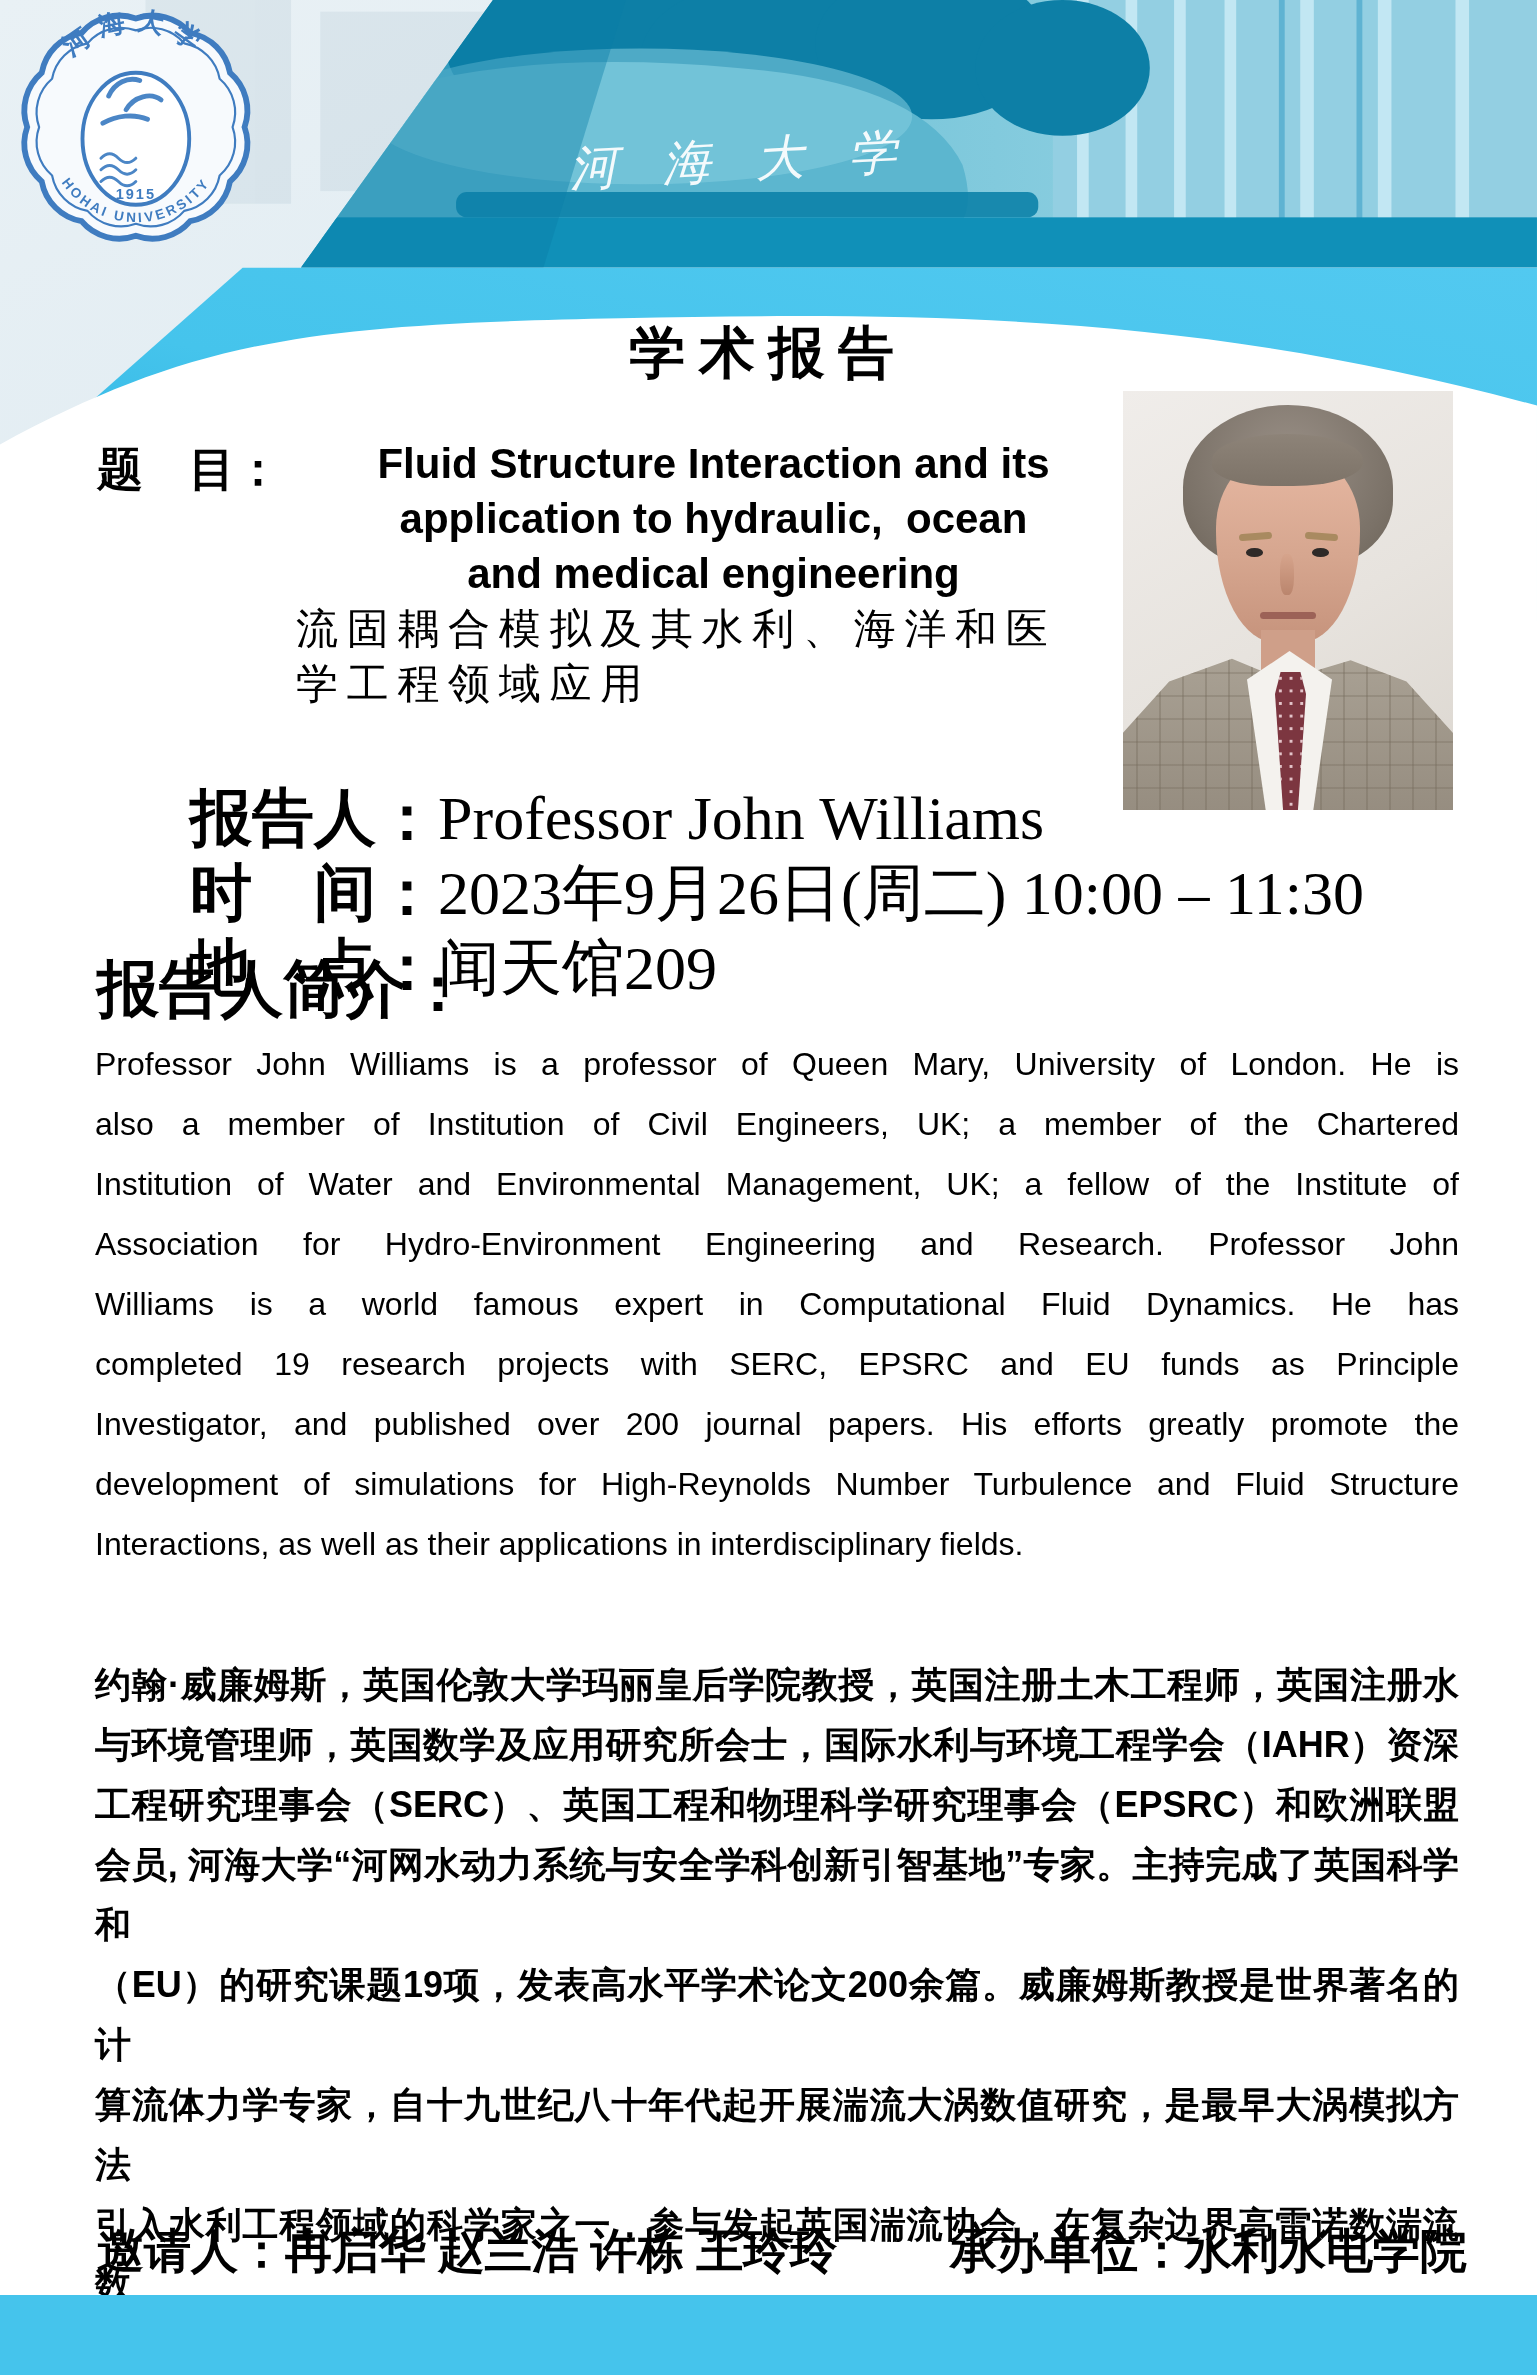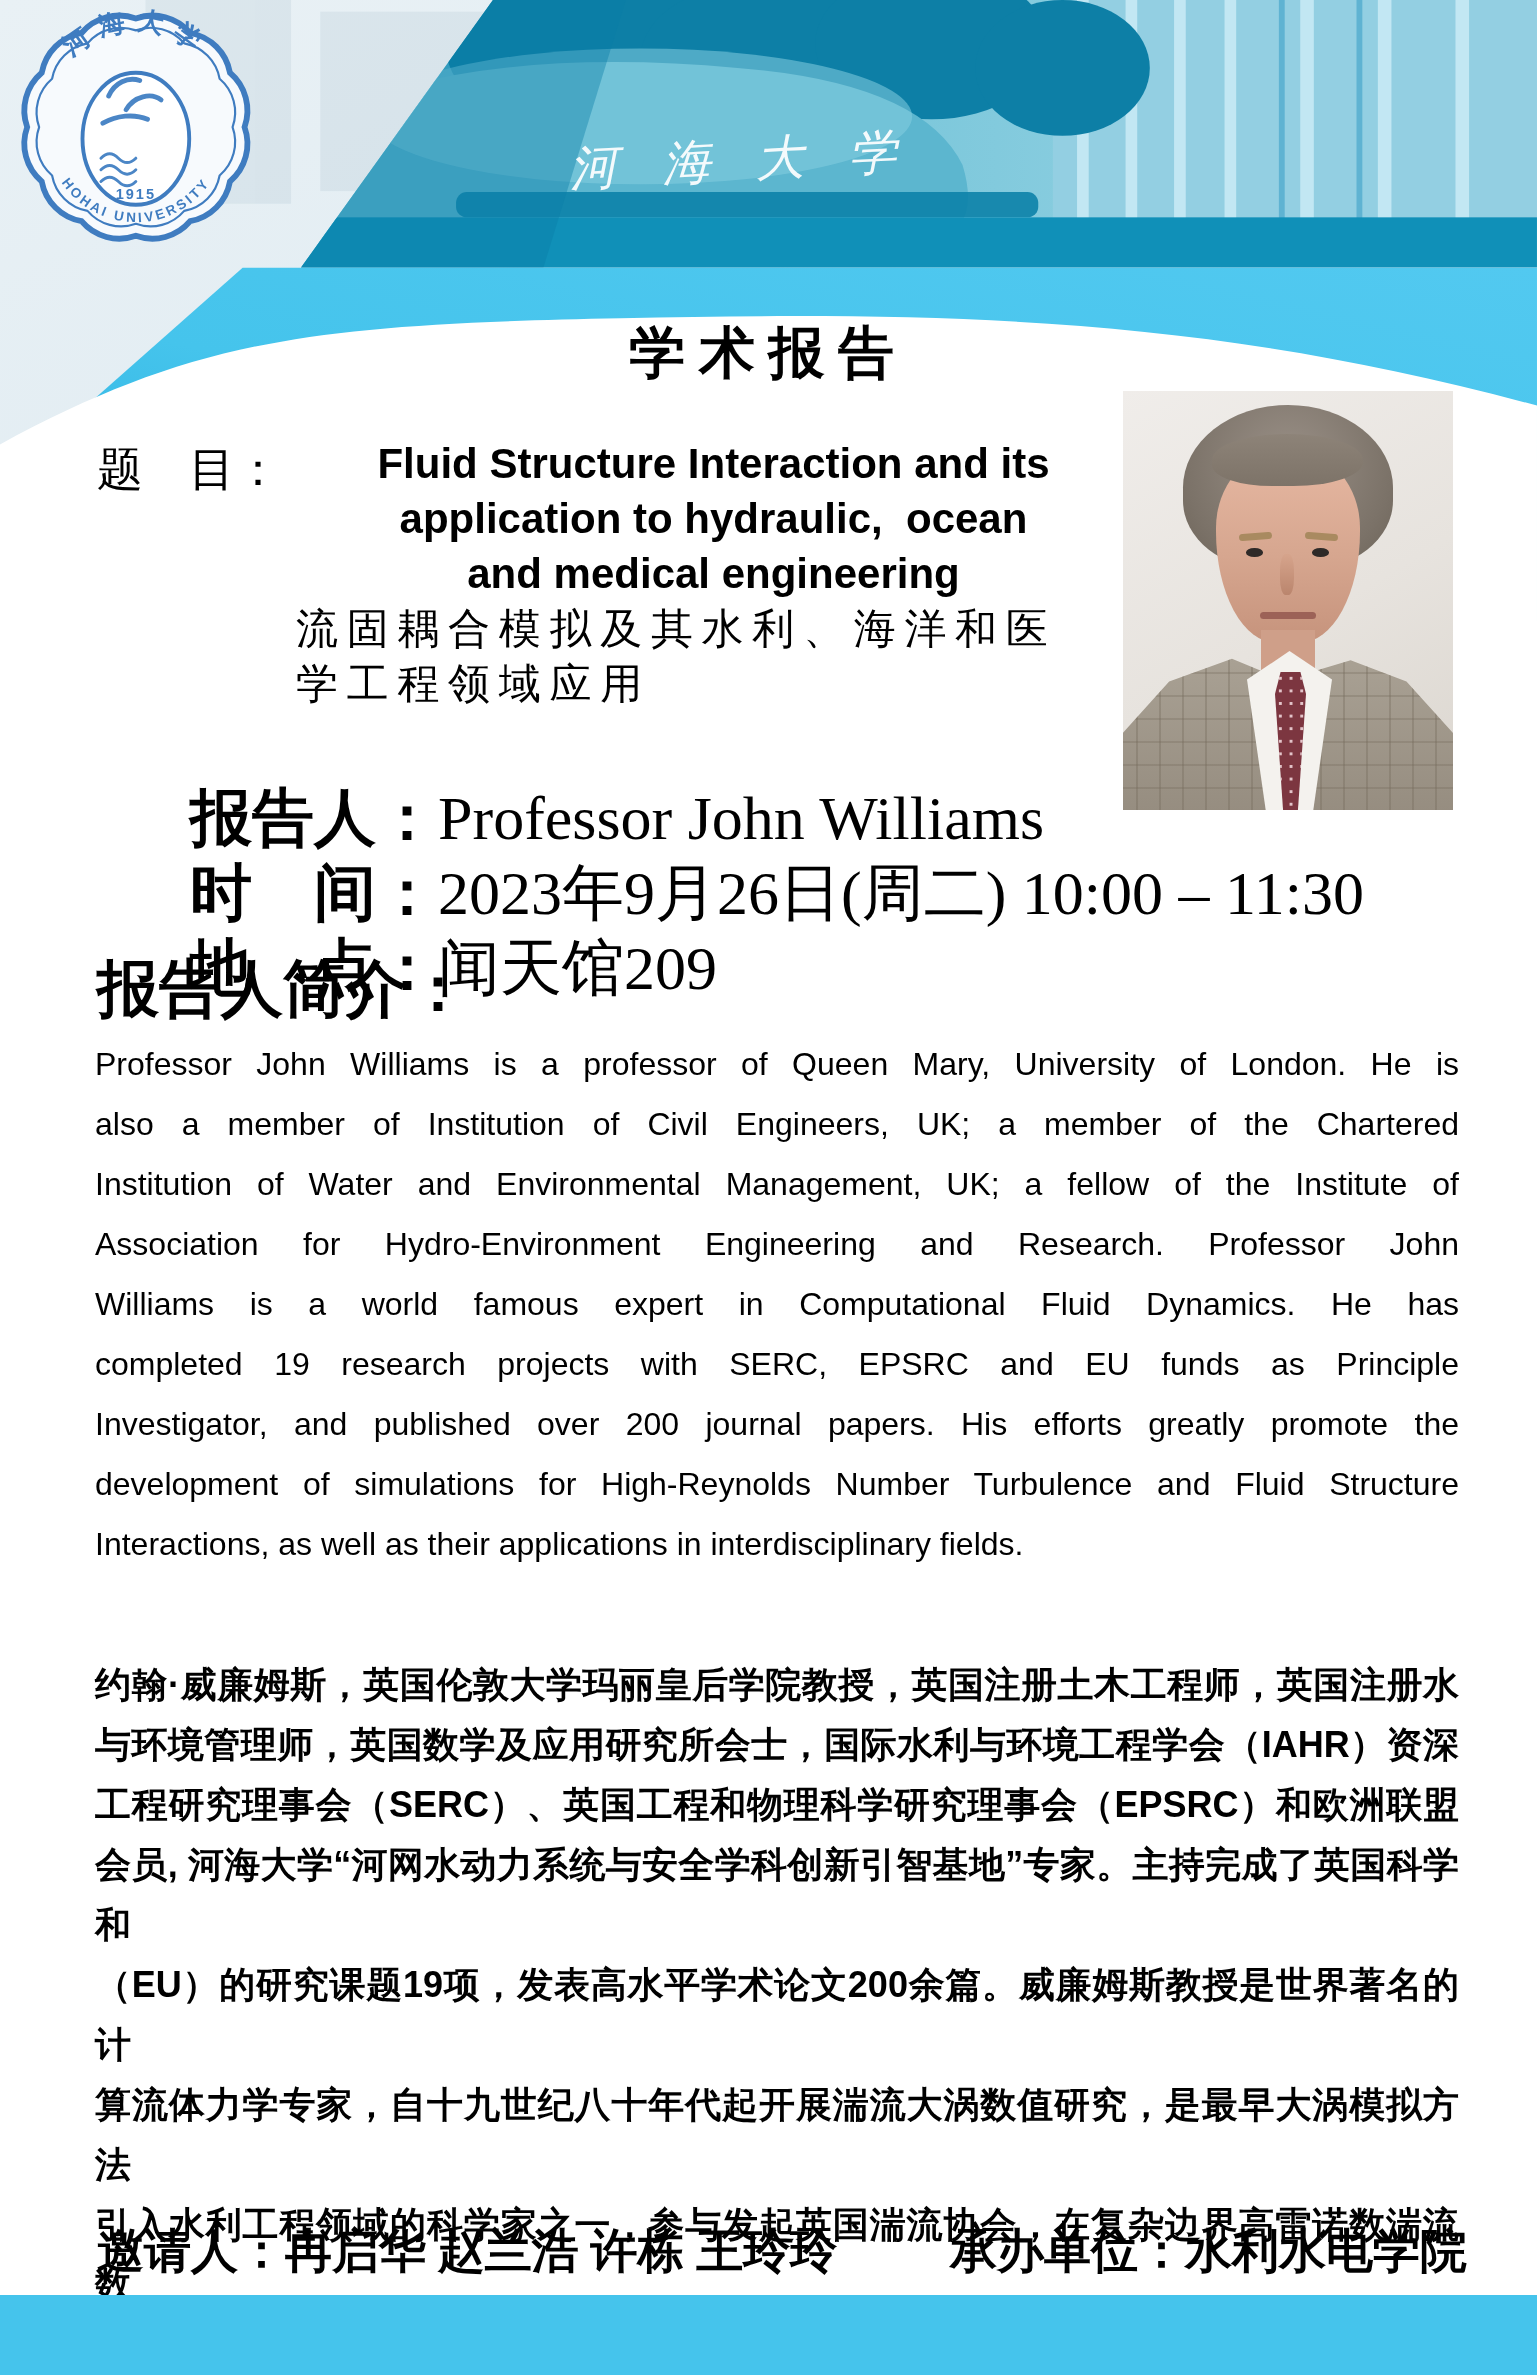--- a/index.html
+++ b/index.html
@@ -7,21 +7,21 @@
           font-family:"Liberation Serif","DejaVu Serif",serif;color:#000;}
   .hdr{position:absolute;left:0;top:0;z-index:1;}
   .content{position:absolute;left:0;top:0;width:1537px;height:2328px;z-index:2;}
 
   .page-title{position:absolute;left:0;top:316px;width:1537px;text-align:center;
     font-size:56px;font-weight:700;letter-spacing:13.6px;
     font-family:"Liberation Serif","DejaVu Serif",serif;}
 
   .kai{font-family:"Liberation Serif","DejaVu Serif",serif;}
 
-  .topic-label{position:absolute;left:97px;top:439px;font-size:46px;font-weight:400;white-space:pre;}
+  .topic-label{position:absolute;left:97px;top:439px;font-size:46px;font-weight:700;white-space:pre;}
   .topic-en{position:absolute;left:296px;top:436px;width:835px;text-align:center;}
   .topic-en .tline{white-space:pre;font-family:"Liberation Sans","DejaVu Sans",sans-serif;
       font-weight:700;font-size:42px;line-height:55px;}
   .topic-cn{position:absolute;left:296px;top:602px;width:873px;}
   .topic-cn .tline{white-space:pre;font-size:42px;line-height:55px;letter-spacing:8.7px;}
 
   .info-row{position:absolute;left:97px;white-space:pre;font-size:62px;line-height:54px;}
   .info-row .lbl{font-weight:700;display:inline-block;min-width:190px;}
   .info-row .val{font-weight:400;}
   .row-speaker{top:737px;}

